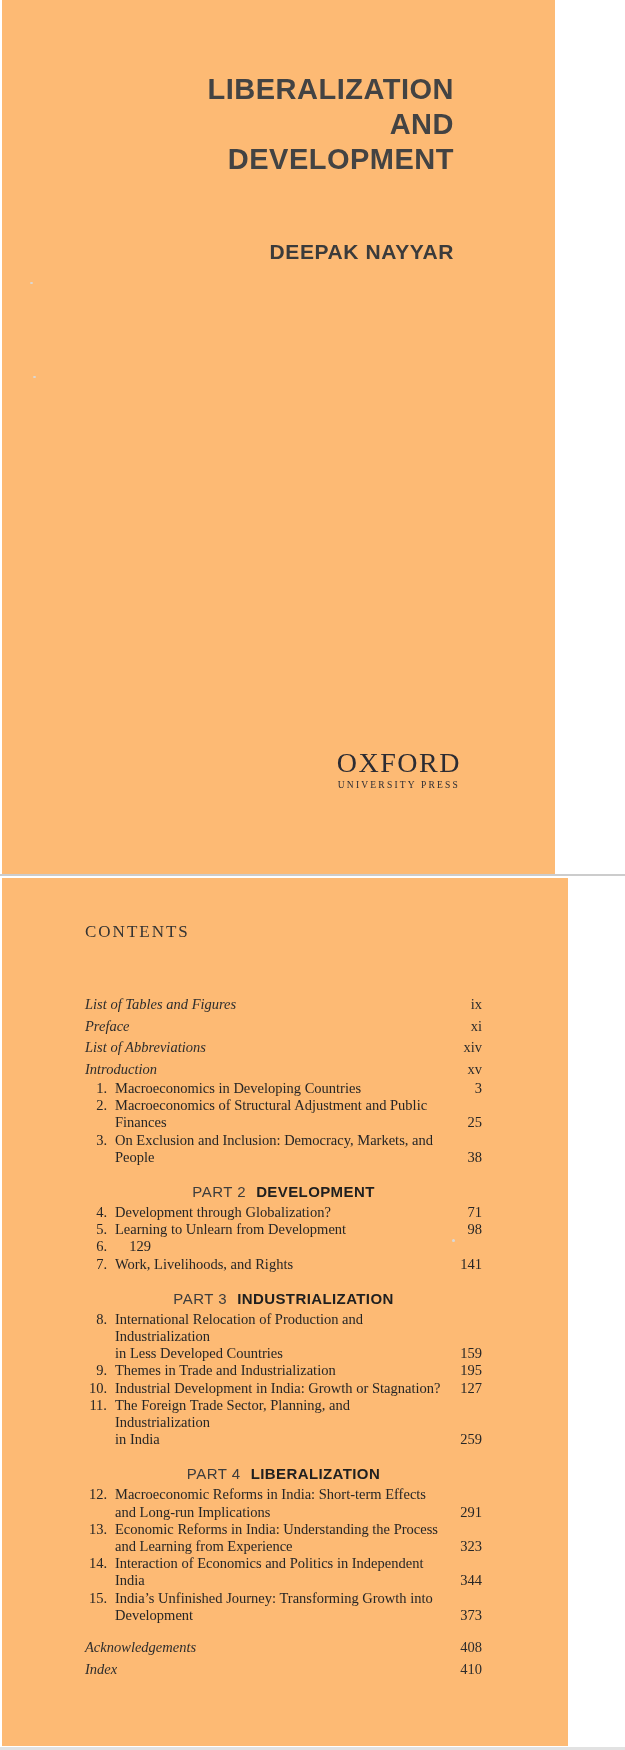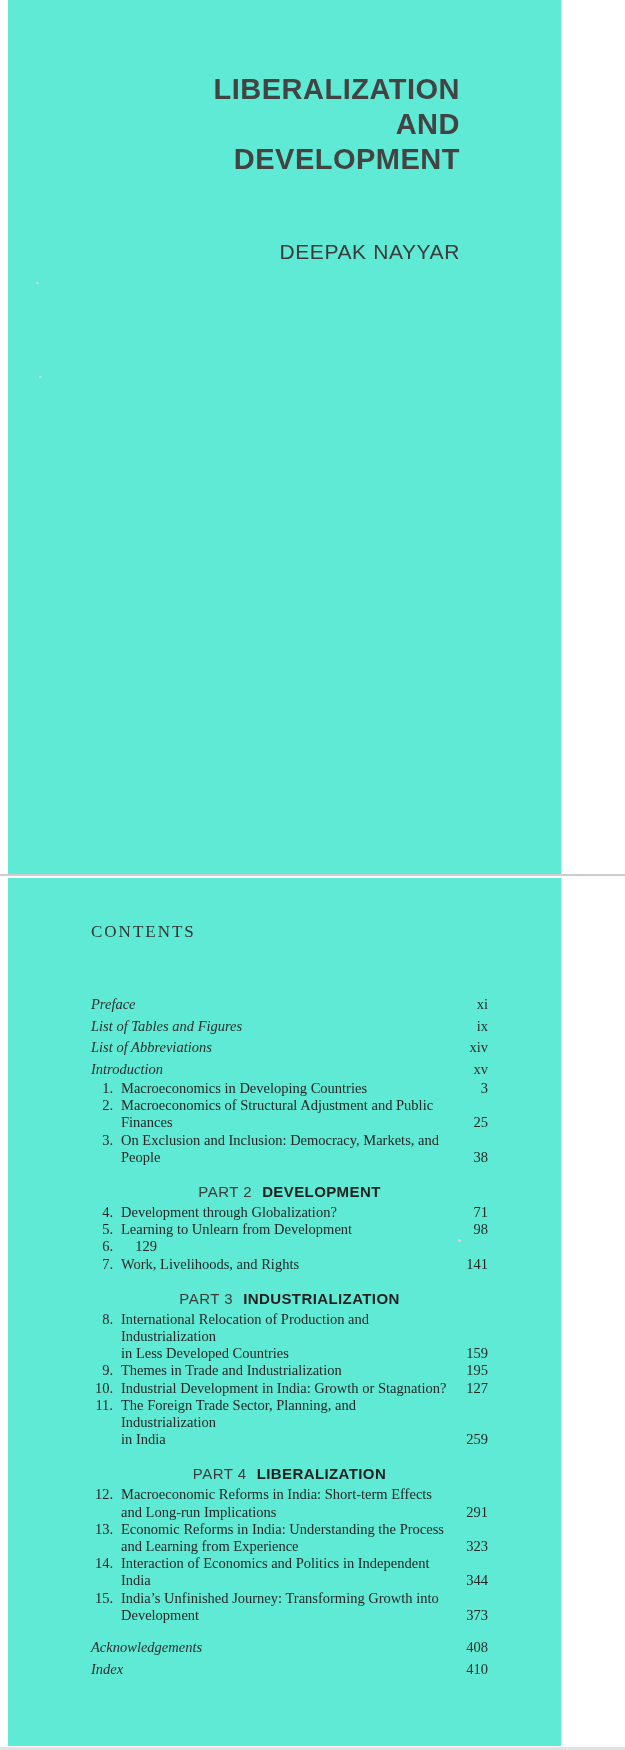--- a/index.html
+++ b/index.html
@@ -5,39 +5,39 @@
   html,body{margin:0;padding:0;}
   body{
     width:625px;height:1750px;
     background:#ffffff;
     position:relative;
     overflow:hidden;
     font-family:"Liberation Serif", serif;
     color:#2e2e2e;
     -webkit-font-smoothing:antialiased;
   }
-  .page{position:absolute;left:8px;width:553px;background:#5eead4;}
+  .page{position:absolute;left:2px;width:553px;background:#fdba74;}
   #title-page{top:0;height:874px;}
-  #contents-page{top:878px;height:868px;}
+  #contents-page{top:878px;height:868px;padding-left:13px;}
 
   
   .book-title{
     position:absolute;top:72px;right:101px;
     text-align:right;
     font-family:"Liberation Sans", sans-serif;
     font-weight:bold;
     font-size:29px;
     line-height:35px;
     letter-spacing:0.5px;
     color:#434343;
   }
   .book-author{
     position:absolute;top:240px;right:101px;
     font-family:"Liberation Sans", sans-serif;
-    font-weight:400;
+    font-weight:700;
     font-size:21px;
     letter-spacing:0.6px;
     color:#3b3b3b;
   }
   .publisher{
     position:absolute;top:748px;right:94px;
     text-align:center;
     color:#2c2c33;
   }
   .publisher-name{
@@ -113,38 +113,42 @@
 </head>
 <body>
 
 <div class="page" id="title-page">
   <div class="book-title">
     <div>LIBERALIZATION</div>
     <div>AND</div>
     <div>DEVELOPMENT</div>
   </div>
   <div class="book-author">DEEPAK NAYYAR</div>
+  <div class="publisher">
+    <div class="publisher-name">OXFORD</div>
+    <div class="publisher-sub">UNIVERSITY PRESS</div>
+  </div>
   <div class="speck" style="left:28px;top:282px;width:3px;height:2px;"></div>
   <div class="speck" style="left:31px;top:376px;width:3px;height:2px;"></div>
 </div>
 
 <div class="page-separator"></div>
 
 <div class="page" id="contents-page">
   <div class="contents-inner">
     <div class="contents-heading">CONTENTS</div>
     <div class="front-matter" id="front-matter-list">
   <div class="fm-row">
+    <span class="fm-label">List of Tables and Figures</span>
+    <span class="fm-page">ix</span>
+  </div>
+
+  <div class="fm-row">
     <span class="fm-label">Preface</span>
     <span class="fm-page">xi</span>
-  </div>
-
-  <div class="fm-row">
-    <span class="fm-label">List of Tables and Figures</span>
-    <span class="fm-page">ix</span>
   </div>
 
   <div class="fm-row">
     <span class="fm-label">List of Abbreviations</span>
     <span class="fm-page">xiv</span>
   </div>
 
   <div class="fm-row">
     <span class="fm-label">Introduction</span>
     <span class="fm-page">xv</span>

